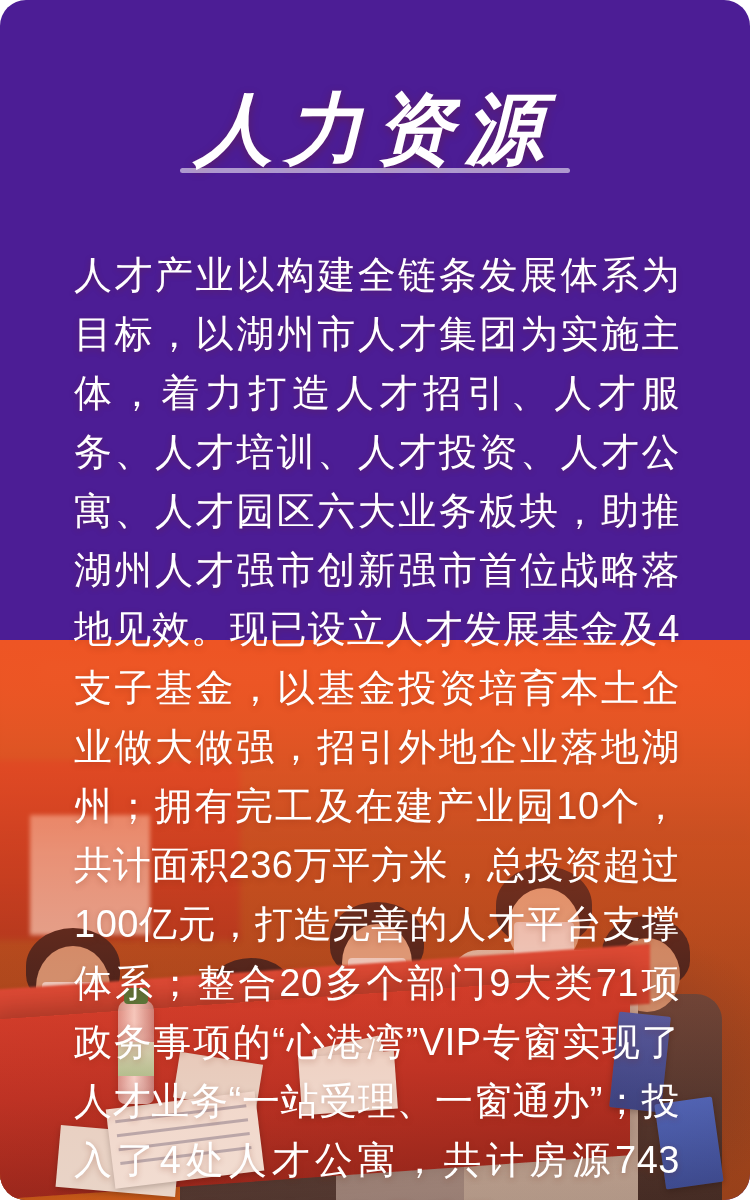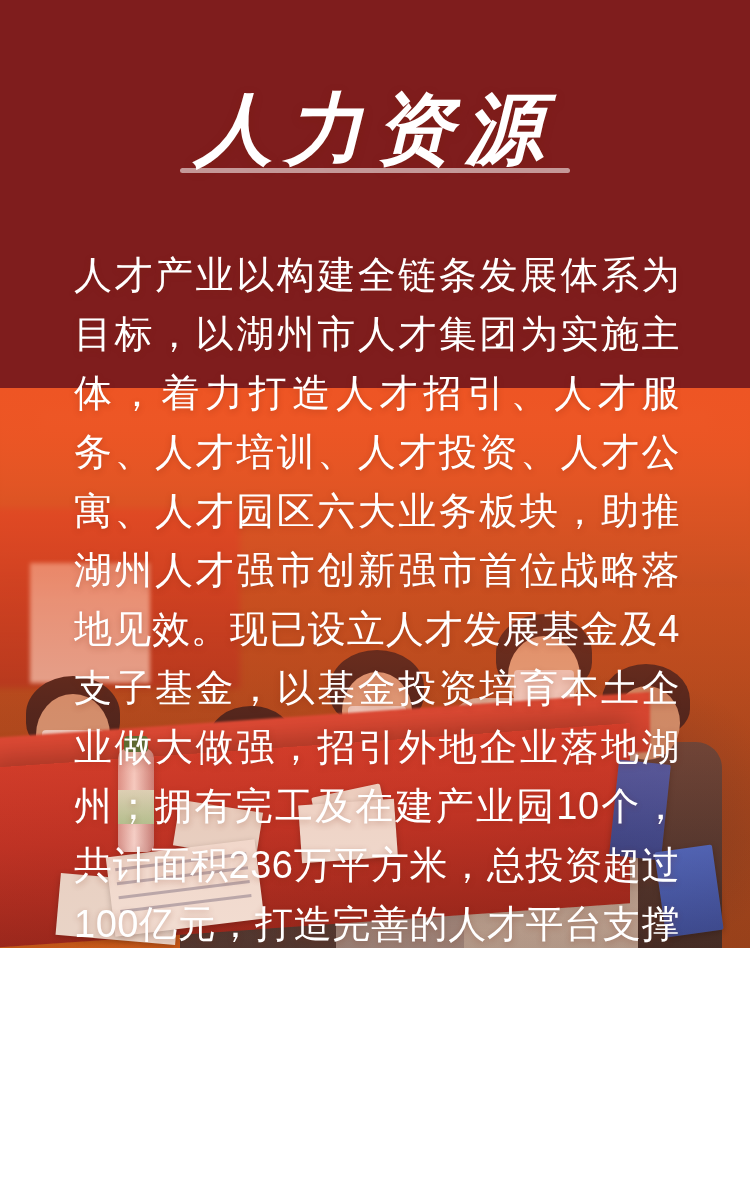--- a/index.html
+++ b/index.html
@@ -3,24 +3,25 @@
 <meta charset="utf-8">
 <style>
   html, body {
     margin: 0;
     padding: 0;
     background: #ffffff;
   }
   #poster {
     position: relative;
     width: 750px;
-    height: 948px;
+    height: 1200px;
     overflow: hidden;
-    background: #7f1d1d;
+    background: #4c1d95;
     font-family: "Liberation Sans", "DejaVu Sans", sans-serif;
+    border-radius: 26px;
   }
 
   
   .photo-layer {
     position: absolute;
     left: 0;
     right: 0;
     bottom: 0;
     height: 560px;
     overflow: hidden;

